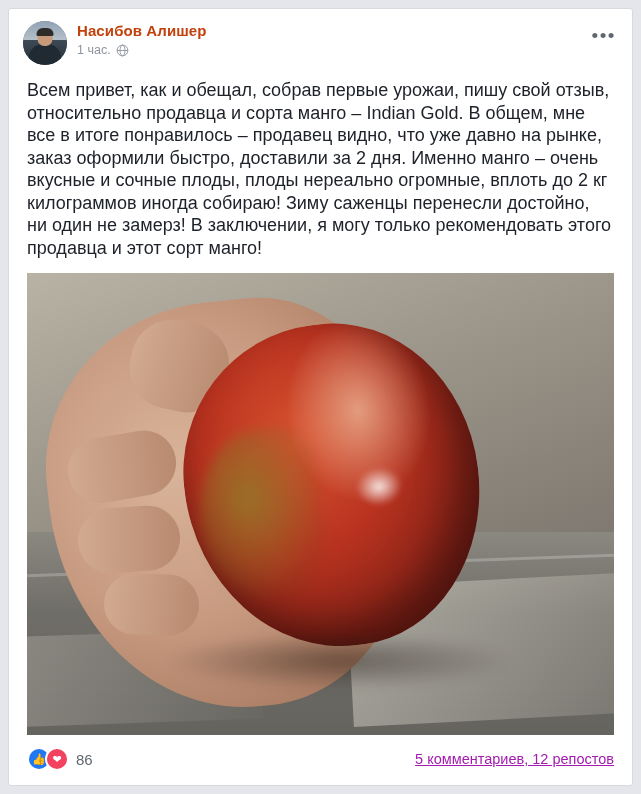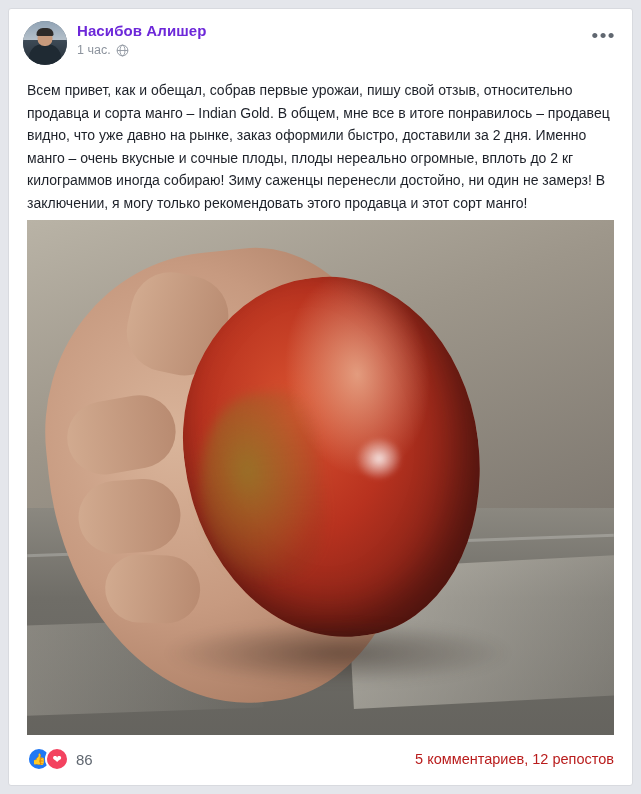--- a/index.html
+++ b/index.html
@@ -91,21 +91,21 @@
   .header-text {
     margin-left: 10px;
     display: flex;
     flex-direction: column;
     justify-content: center;
     padding-top: 1px;
   }
   .author-name {
     font-size: 15px;
     font-weight: bold;
-    color: #6d28d9;
+    color: #c2410c;
     line-height: 18px;
     letter-spacing: 0.1px;
   }
   .meta-row {
     display: flex;
     align-items: center;
     margin-top: 3px;
   }
   .timestamp {
     font-size: 12.5px;
@@ -122,22 +122,22 @@
     right: 16px;
     top: 22px;
     color: #606770;
     font-size: 19px;
     letter-spacing: 1.5px;
     line-height: 10px;
     cursor: pointer;
   }
   
   .post-text {
-    padding: 8px 18px 6px 18px;
-    font-size: 14px;
+    padding: 8px 18px 14px 18px;
+    font-size: 18px;
     line-height: 22.5px;
     color: #1d2129;
     white-space: pre-wrap;
   }
   
   .post-image-wrap {
     padding: 0 18px;
     flex: 1 1 auto;
     display: flex;
   }
@@ -262,21 +262,22 @@
     margin-left: -6px;
   }
   .react-count {
     margin-left: 7px;
     font-size: 15px;
     color: #606770;
     text-align: center;
   }
   .footer-stats {
     font-size: 14.5px;
-    color: #b91c1c;
+    color: #a21caf;
+    text-decoration: underline;
   }
 </style>
 </head>
 <body>
 
 <div class="page-frame">
   <div class="post-card">
 
     <div class="post-header">
       <div class="avatar">

